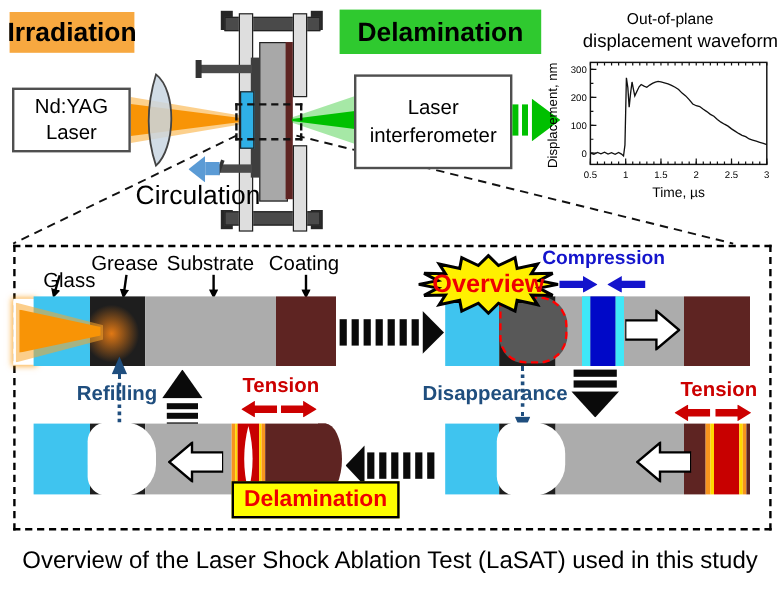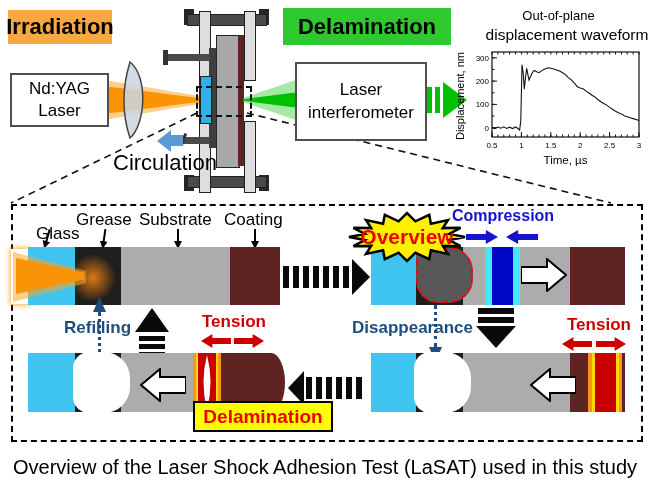--- a/index.html
+++ b/index.html
@@ -321,14 +321,14 @@
     </svg>
     <div class="abs" style="left:73px;top:352px;width:57px;height:61px;background:#fff;border-radius:16px 26px 26px 16px;"></div>
     <svg class="abs" style="left:140px;top:368px;" width="46" height="34" viewBox="0 0 46 34">
       <polygon points="46,9 20,9 20,1 1,17 20,33 20,25 46,25" fill="#fff" stroke="#000" stroke-width="2"></polygon>
     </svg>
   </div>
 
   <div class="abs ctr" style="left:193px;top:401px;width:136px;height:27px;background:var(--c-delamination_bg,#FFFF00);border:2px solid #000;
               color:var(--c-hot_text_red,#EE0000);font-weight:bold;font-size:19px;">Delamination</div>
 
-  <div class="abs" style="left:0;top:456px;width:650px;text-align:center;font-size:20px;">Overview of the Laser Shock Adhesion Test (LaSAT) used in this study</div>
+  <div class="abs" style="left:0;top:456px;width:650px;text-align:center;font-size:20px;">Overview of the Laser Shock Ablation Test (LaSAT) used in this study</div>
 </div>
 
 </body></html>

